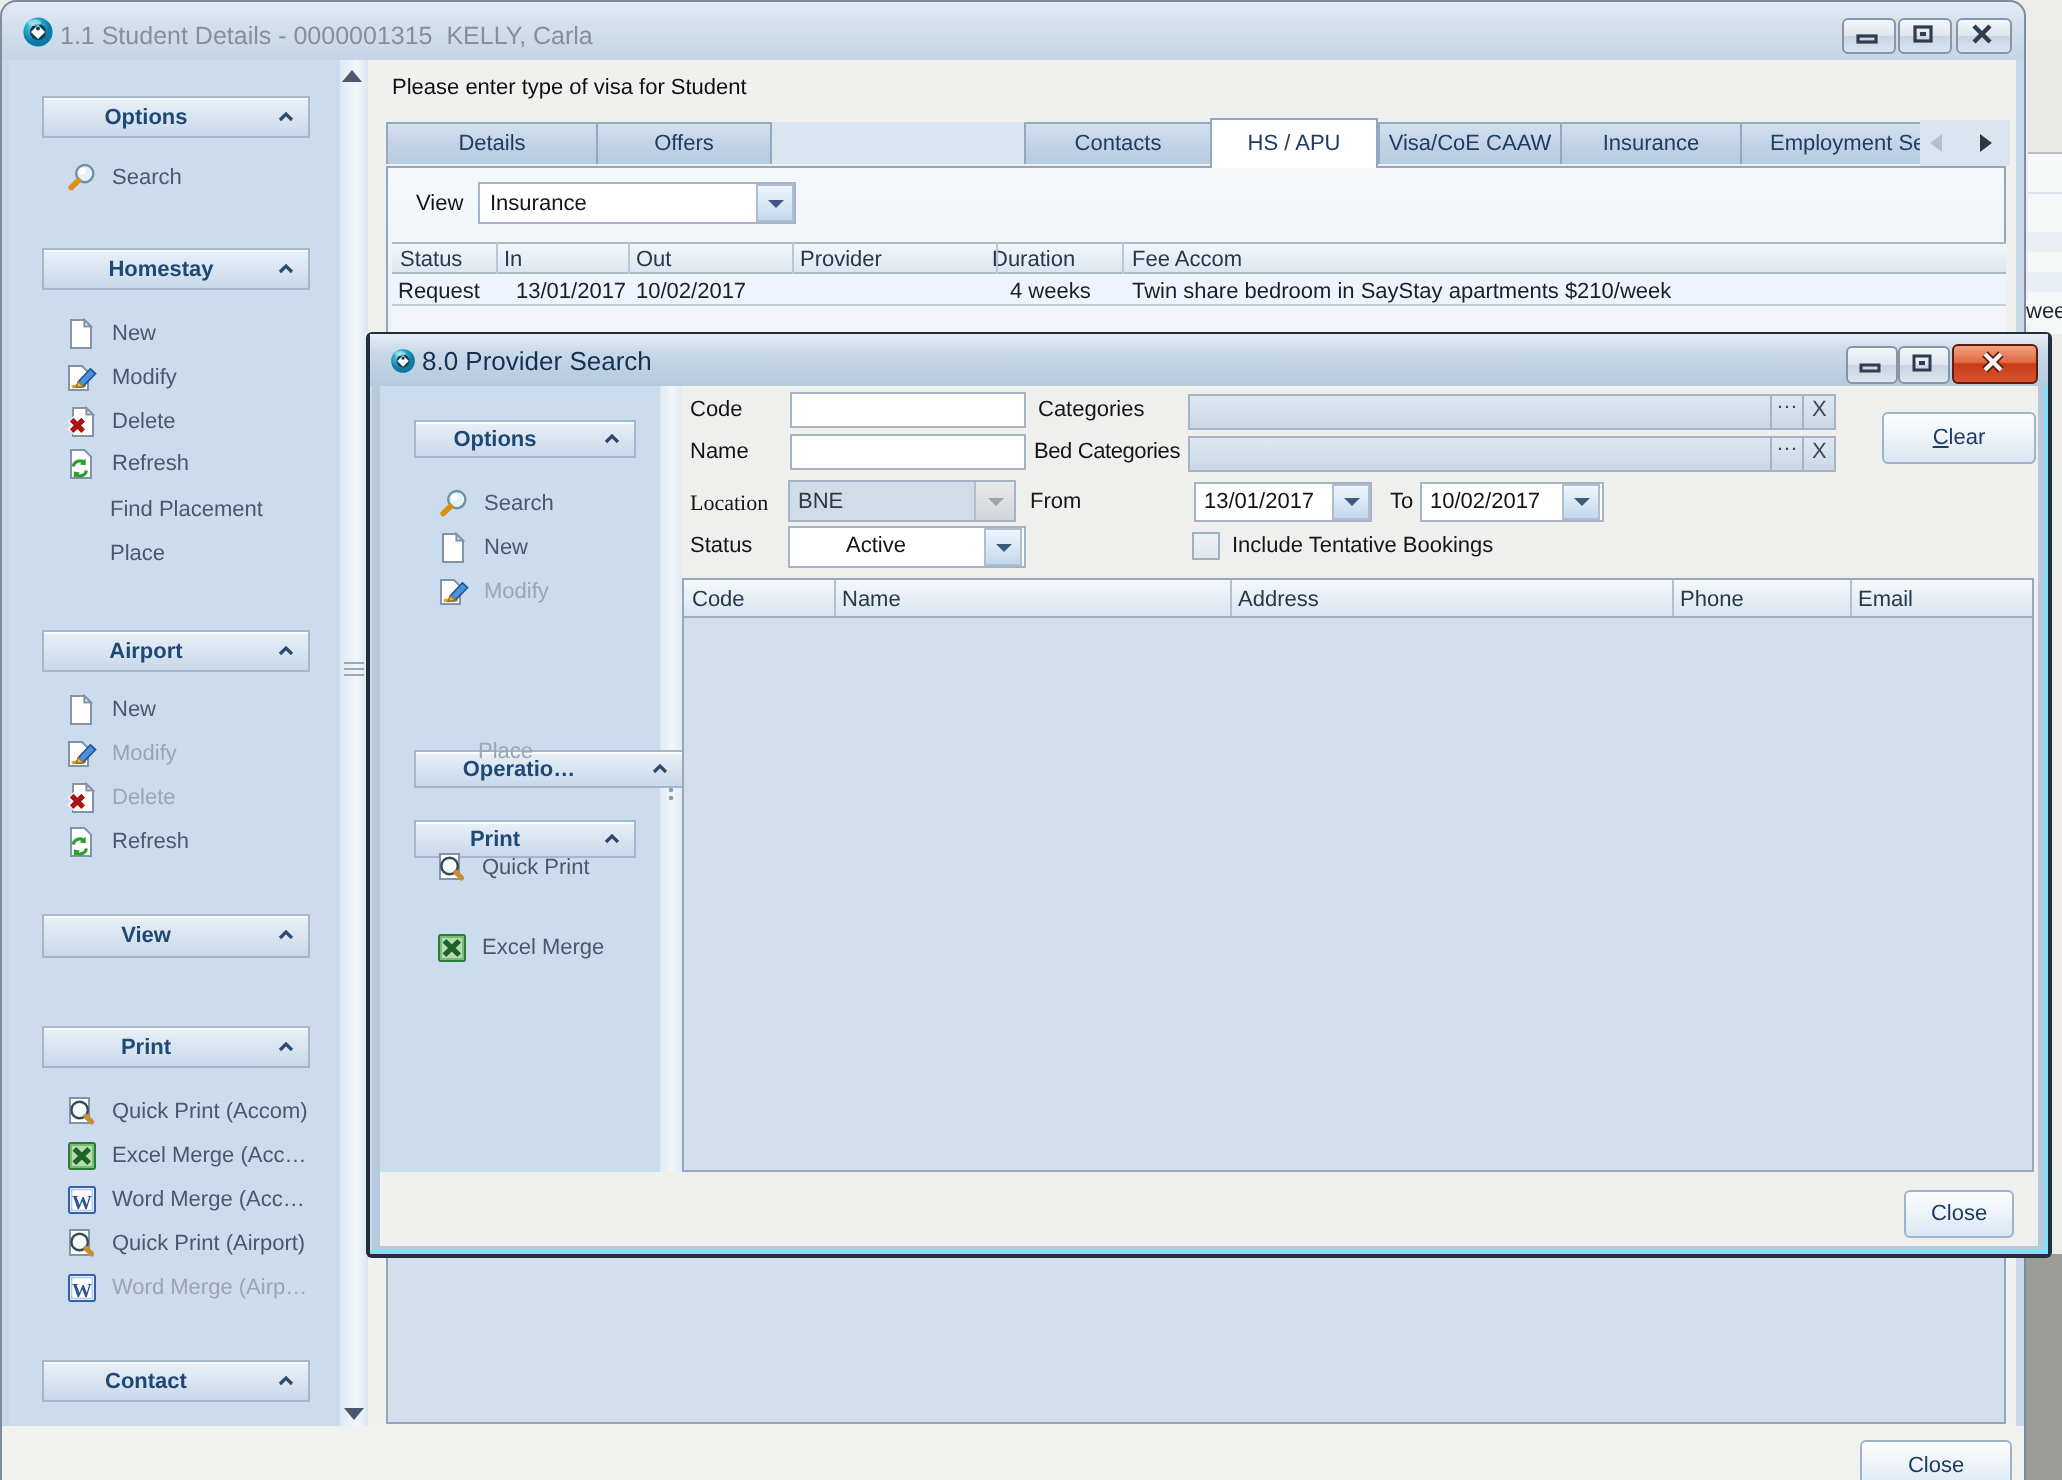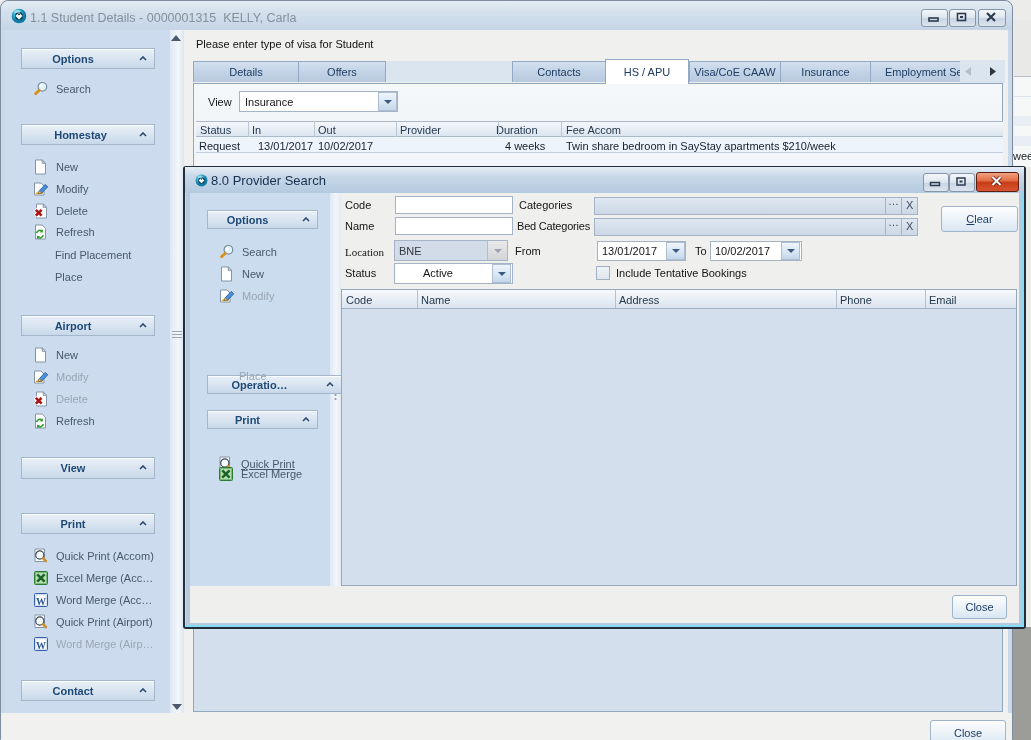--- a/index.html
+++ b/index.html
@@ -391,21 +391,21 @@
         <path d="M1 4 L4 1 L7 4" fill="none" stroke="#2c4a70" stroke-width="1.6"></path>
       </svg>
     </div>
  <div class="it gray" style="left:56px;top:202px;height:16px;">Place</div>
  <div class="hd" style="left:24px;top:244px;width:111px;height:19px;box-sizing:border-box;">
       <span>Print</span>
   <svg class="chev" viewBox="0 0 8 5">
         <path d="M1 4 L4 1 L7 4" fill="none" stroke="#2c4a70" stroke-width="1.6"></path>
       </svg>
     </div>
- <div class="it" style="left:35px;top:290px;height:16px;text-decoration:underline;">
+ <div class="it" style="left:35px;top:260px;height:16px;">
   <svg class="ic" viewBox="0 0 16 16">
         <path d="M2 1 H11.5 V13.5 H2 Z" fill="#fefefe" stroke="#8494a8"></path>
         <circle cx="6.8" cy="7" r="4.1" fill="#f4fafe" fill-opacity="0.85" stroke="#3c4a56" stroke-width="1.2"></circle>
         <path d="M9.9 10.1 L12.8 13" stroke="#c89030" stroke-width="2.6" stroke-linecap="round"></path>
       </svg>
   Quick Print</div>
  <div class="it" style="left:35px;top:300px;height:16px;">
   <svg class="ic" viewBox="0 0 16 16">
         <rect x="1.5" y="1.5" width="13" height="13" rx="1" fill="#b7dcb3" stroke="#2a7a34"></rect>
         <rect x="2.5" y="2.5" width="11" height="11" fill="none" stroke="#7cba78" stroke-width="1"></rect>

